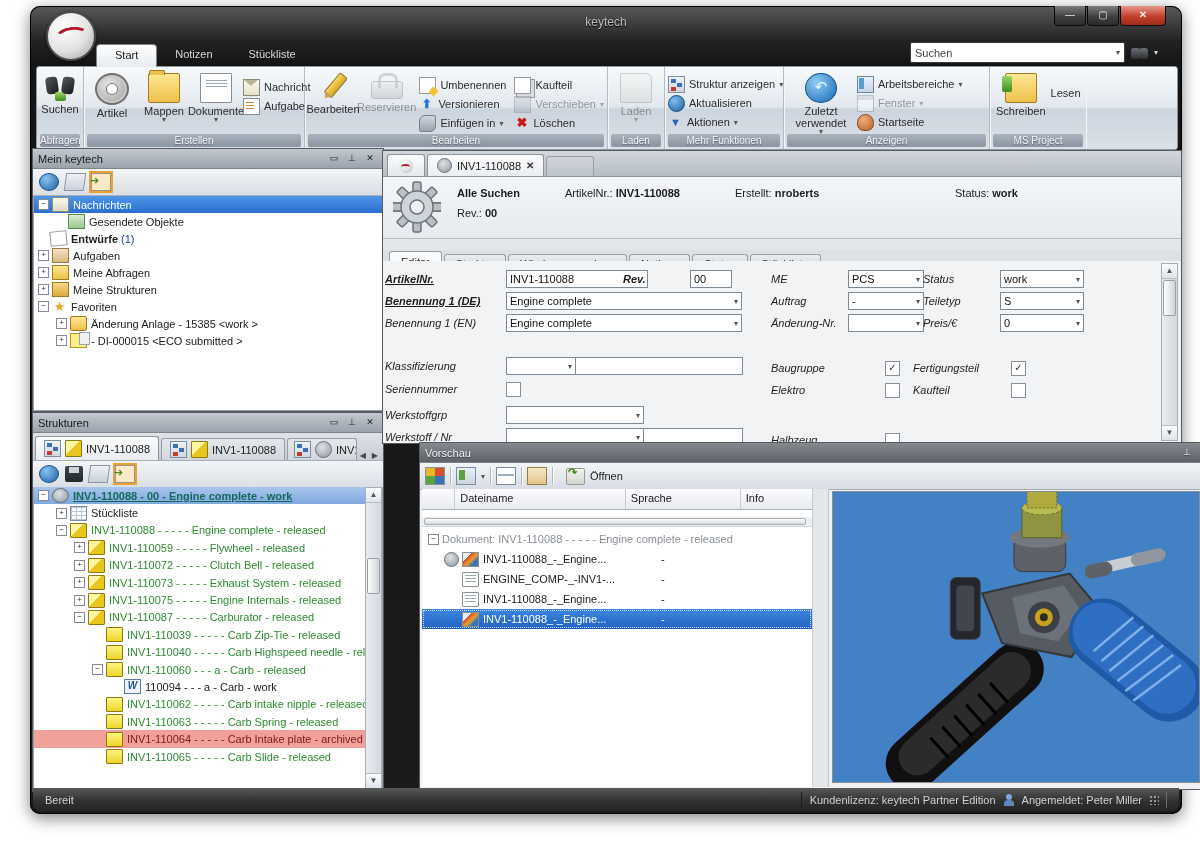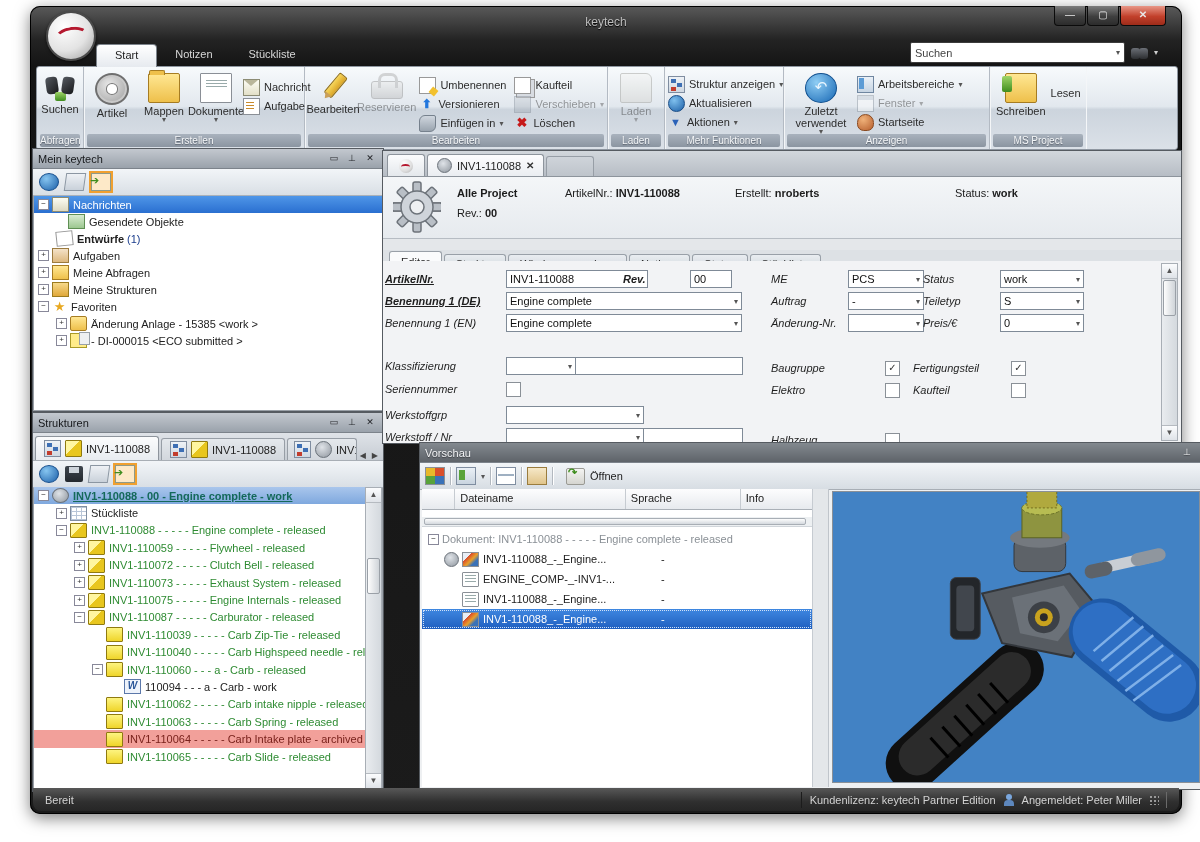--- a/index.html
+++ b/index.html
@@ -398,21 +398,21 @@
     <div class="tree" style="top:47px;bottom:1px;">
       <div class="trow row-sel" style="padding-left:4px">
         <span class="exp">−</span>
         <span class="tico t-env"></span>
         <span class="lbl">Nachrichten</span>
       </div>
       <div class="trow" style="padding-left:34px">
         <span class="tico t-sent"></span>
         <span>Gesendete Objekte</span>
       </div>
-      <div class="trow" style="padding-left:22px">
+      <div class="trow" style="padding-left:16px">
         <span class="tico t-draft"></span>
         <span class="bold">Entwürfe</span>
         <span class="cnt">(1)</span>
       </div>
       <div class="trow" style="padding-left:4px">
         <span class="exp">+</span>
         <span class="tico t-tasks"></span>
         <span>Aufgaben</span>
       </div>
       <div class="trow" style="padding-left:4px">
@@ -577,21 +577,21 @@
             <rect x="-4" y="-25" width="8" height="50" rx="2"></rect>
             <rect x="-25" y="-4" width="50" height="8" rx="2" transform="rotate(0)"></rect>
             <rect x="-4" y="-25" width="8" height="50" rx="2" transform="rotate(45)"></rect>
             <rect x="-4" y="-25" width="8" height="50" rx="2" transform="rotate(90)"></rect>
             <rect x="-4" y="-25" width="8" height="50" rx="2" transform="rotate(135)"></rect>
             <circle r="16" fill="#cfd4da"></circle>
             <circle r="7" fill="#eef0f2"></circle>
           </g>
         </g>
       </svg>
-      <div class="hdr-line bold" style="left:74px;top:10px">Alle Project</div>
+      <div class="hdr-line bold" style="left:74px;top:10px">Alle Suchen</div>
       <div class="hdr-line" style="left:182px;top:10px">
         <span>ArtikelNr.:</span> <span class="bold">INV1-110088</span>
       </div>
       <div class="hdr-line" style="left:352px;top:10px">
         <span>Erstellt:</span> <span class="bold">nroberts</span>
       </div>
       <div class="hdr-line" style="left:572px;top:10px">
         <span>Status:</span> <span class="bold">work</span>
       </div>
       <div class="hdr-line" style="left:74px;top:30px">

